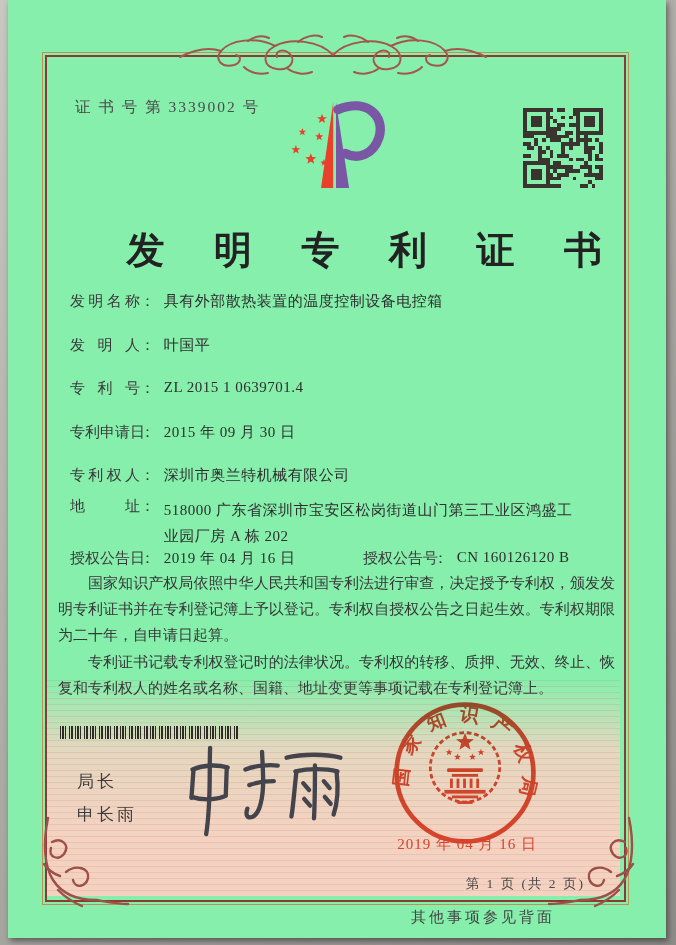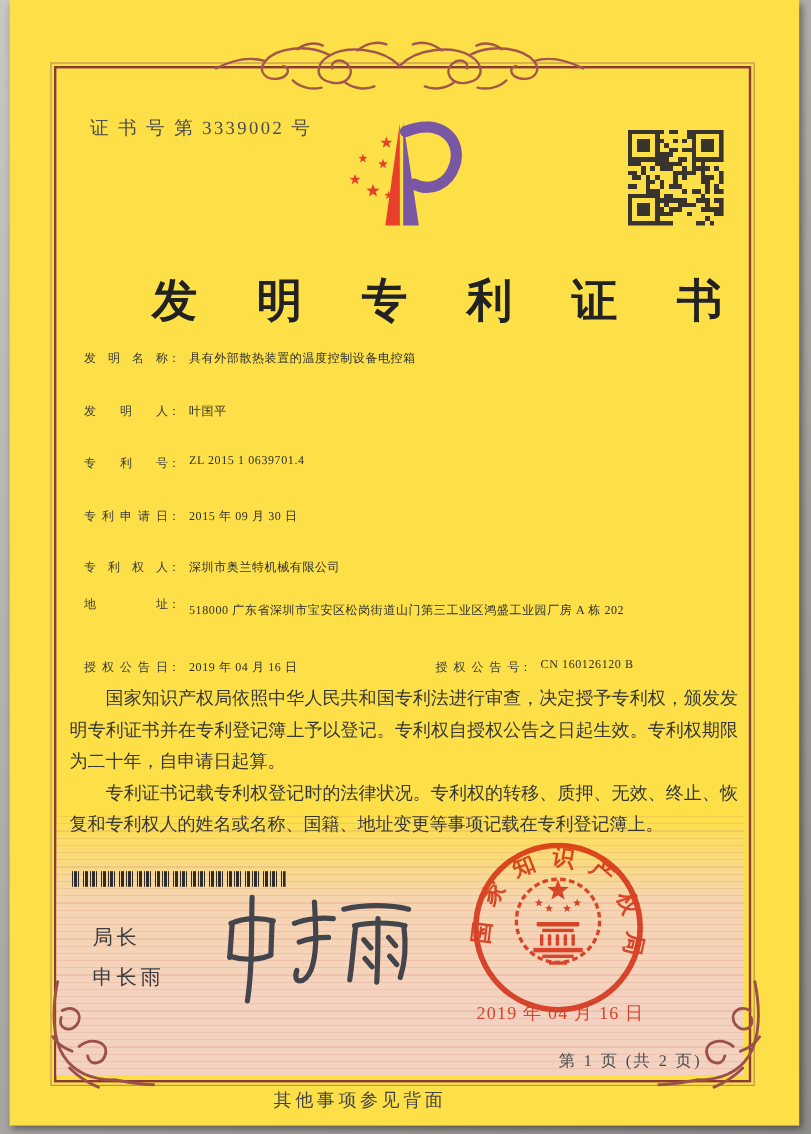--- a/index.html
+++ b/index.html
@@ -3,21 +3,21 @@
 <meta charset="utf-8">
 <style>
   html,body{margin:0;padding:0;}
   body{
     width:676px;height:945px;overflow:hidden;position:relative;
     background:linear-gradient(135deg,#c9c7c2 0%,#a8a6a1 55%,#8e8c88 100%);
     font-family:"Liberation Serif","DejaVu Serif",serif;
   }
   .paper{
     position:absolute;left:8px;top:0;width:658px;height:938px;
-    background:#fde047;
+    background:#86efac;
     box-shadow:2px 3px 6px rgba(0,0,0,.45);
   }
   .frame{
     position:absolute;left:37px;top:55px;width:577px;height:843px;
     border:2px solid #8a3b35;outline:1px solid #bb9257;outline-offset:2px;
   }
   .pink-zone{
     position:absolute;left:39px;top:680px;width:573px;height:216px;z-index:1;
     background:
       repeating-linear-gradient(180deg,rgba(205,126,104,.20) 0 1px,rgba(205,126,104,0) 1px 6px),
@@ -28,21 +28,21 @@
     font-size:15.5px;letter-spacing:2px;color:#4b4b4b;
   }
   .logo{position:absolute;left:272px;top:92px;width:112px;height:108px;z-index:2;}
   .qr{position:absolute;left:515px;top:108px;width:80px;height:80px;z-index:2;}
   .qr svg{width:100%;height:100%;}
   .title{
     position:absolute;left:37px;top:225px;width:577px;z-index:2;
     text-align:right;font-size:38px;font-weight:700;color:#222;
     letter-spacing:20px;text-indent:20px;
   }
-  .row{position:absolute;left:62px;z-index:2;font-size:10px;color:#333;white-space:nowrap;}
+  .row{position:absolute;left:62px;z-index:2;font-size:15px;color:#333;white-space:nowrap;}
   .row .lbl{display:inline-block;width:70px;text-align:justify;text-align-last:justify;vertical-align:top;color:#3a3a3a;}
   .row .colon{display:inline-block;vertical-align:top;}
   .row .val{display:inline-block;margin-left:5px;color:#2e2e2e;vertical-align:top;letter-spacing:.5px;}
   .row .val.wrap{white-space:normal;width:418px;line-height:26px;}
   .row .part2{position:absolute;left:293px;top:0;white-space:nowrap;}
   .paras{
     position:absolute;left:50px;top:571px;width:558px;z-index:2;
     font-size:15px;line-height:1.72;color:#373737;text-align:justify;
   }
   .paras p{margin:0 1px 2px 0;text-indent:2em;}
@@ -58,21 +58,21 @@
   .seal{position:absolute;left:382px;top:698px;width:150px;height:150px;z-index:3;mix-blend-mode:multiply;opacity:.95;}
   .seal-date{
     position:absolute;left:386px;top:835px;width:146px;z-index:3;text-align:center;
     font-size:15px;color:#d8432c;letter-spacing:1px;
   }
   .pageinfo{
     position:absolute;left:37px;top:875px;width:540px;z-index:2;text-align:right;
     font-size:13.5px;color:#4a4a4a;letter-spacing:2px;
   }
   .backnote{
-    position:absolute;left:37px;top:908px;width:510px;z-index:2;text-align:center;
+    position:absolute;left:37px;top:908px;width:510px;z-index:2;text-align:right;
     font-size:15px;color:#454545;letter-spacing:3px;
   }
   .flourish-top{position:absolute;left:170px;top:27px;width:310px;height:56px;z-index:2;}
   .corner{position:absolute;width:92px;height:98px;z-index:2;}
   .corner.bl{left:30px;top:814px;}
   .corner.br{left:539px;top:814px;transform:scaleX(-1);}
 </style>
 </head>
 <body>
 

